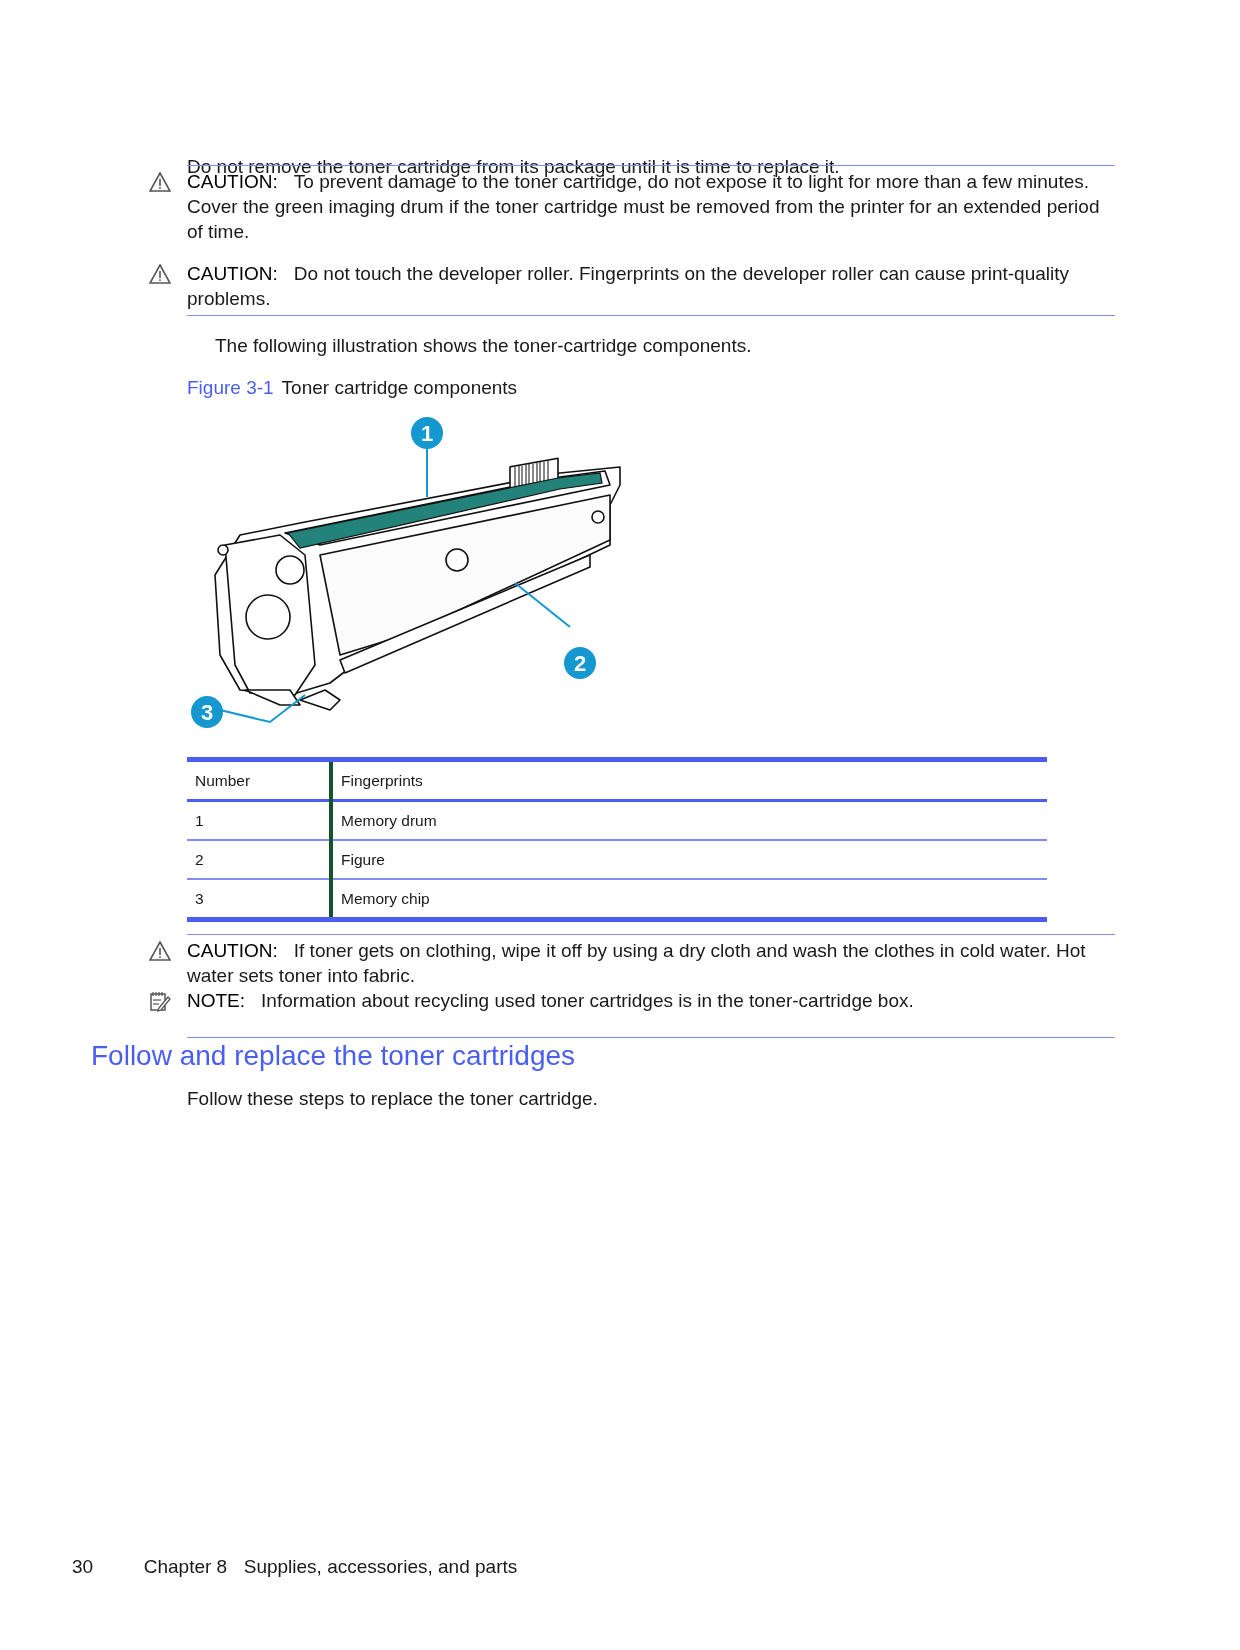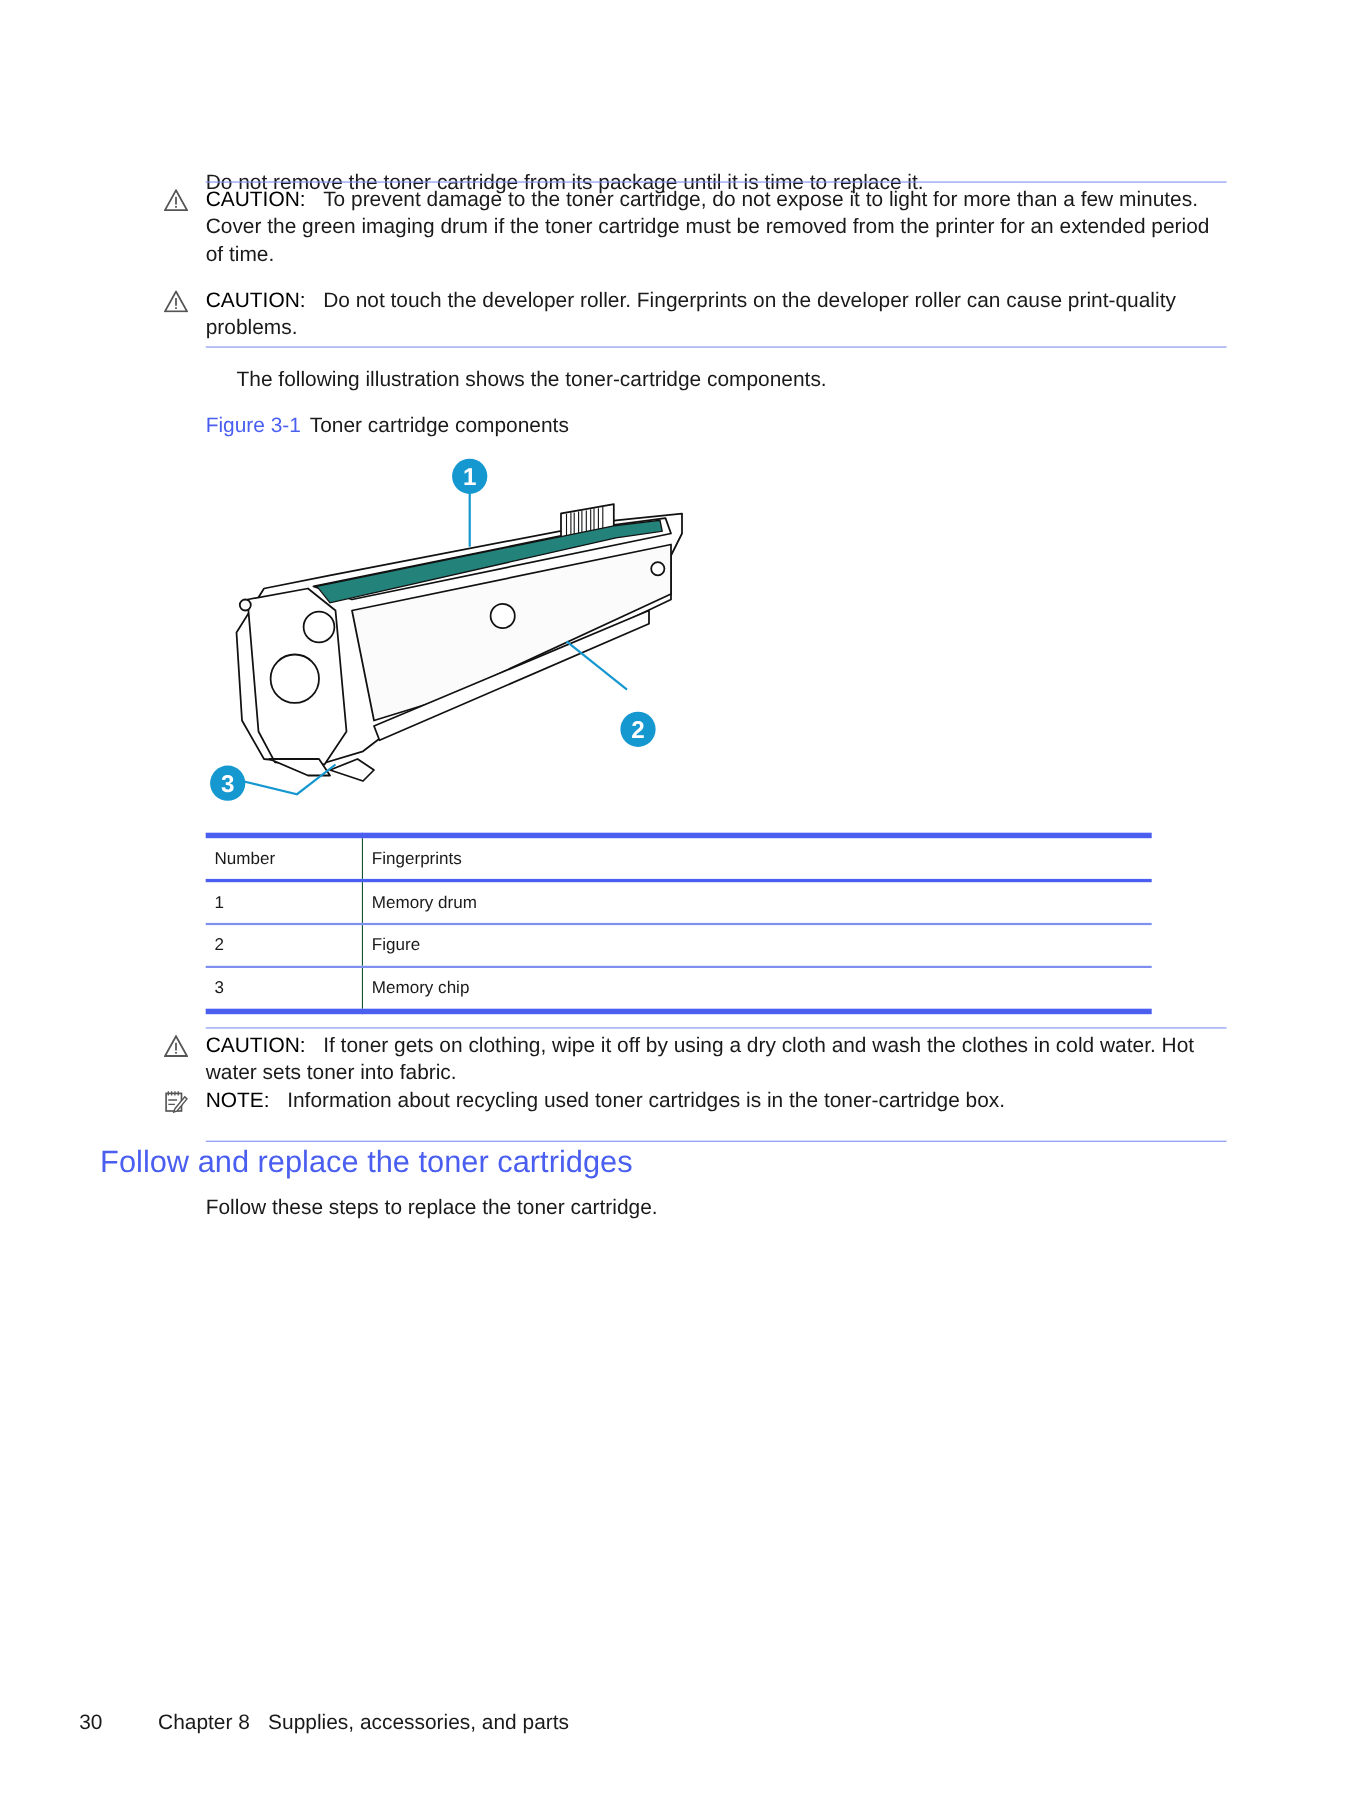--- a/index.html
+++ b/index.html
@@ -11,21 +11,21 @@
   .notice { position: absolute; left: 187px; width: 930px; font-size: 19px; line-height: 25px; }
   .notice .label { color: #000000; margin-right: 16px; }
   .notice-icon { position: absolute; left: -38px; top: 3px; width: 22px; height: 20px; }
   .fig-caption { font-size: 19px; }
   .fig-caption .num { color: #4a5ff0; margin-right: 8px; }
   table.parts { position: absolute; left: 187px; top: 757px; width: 860px; border-collapse: collapse; font-size: 15.5px; }
   table.parts th, table.parts td { text-align: left; padding: 0 8px; height: 37px; font-weight: normal; }
   table.parts thead tr { border-top: 5px solid #4a5ff0; border-bottom: 3px solid #4a5ff0; }
   table.parts tbody tr { border-bottom: 2px solid #7e8ff0; }
   table.parts tbody tr:last-child { border-bottom: 5px solid #4a5ff0; }
-  table.parts td:first-child, table.parts th:first-child { width: 126px; border-right: 1px solid #14532d; }
+  table.parts td:first-child, table.parts th:first-child { width: 126px; border-right: 4px solid #14532d; }
   .section-heading { font-size: 28px; color: #4a5ff0; }
   .footer { font-size: 19px; }
 </style>
 </head>
 <body>
 
 <div class="abs body-text" style="left:187px; top:121px;margin-top:34px;">Do not remove the toner cartridge from its package until it is time to replace it.</div>
 
 <div class="rule" style="top:165px;"></div>
 <div class="notice" style="top:169px;">

